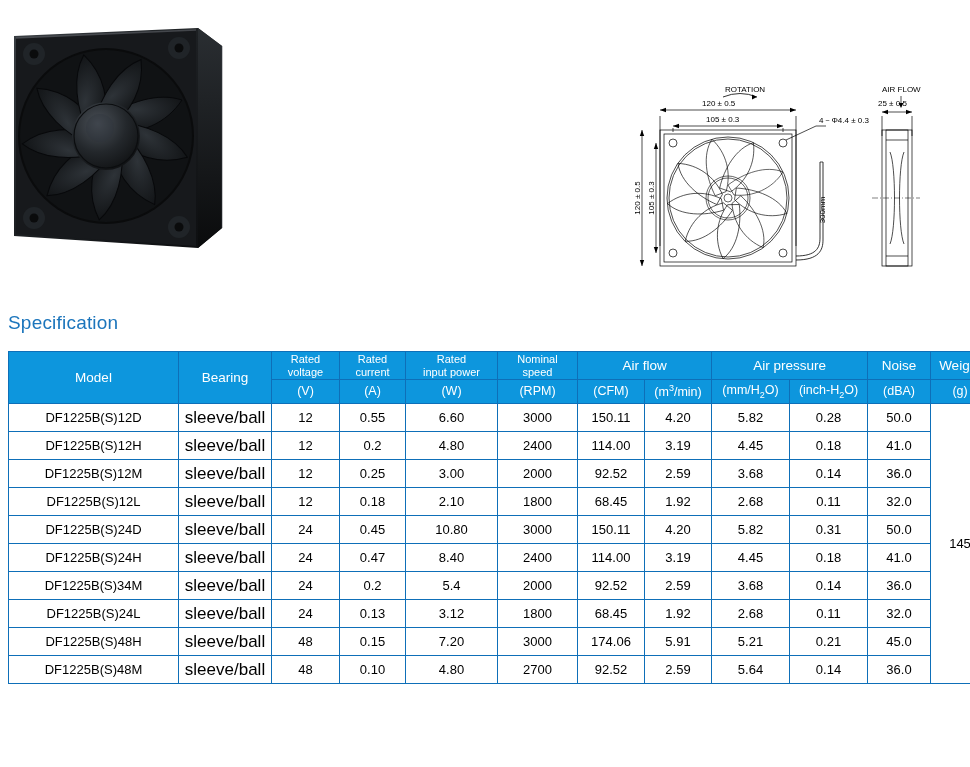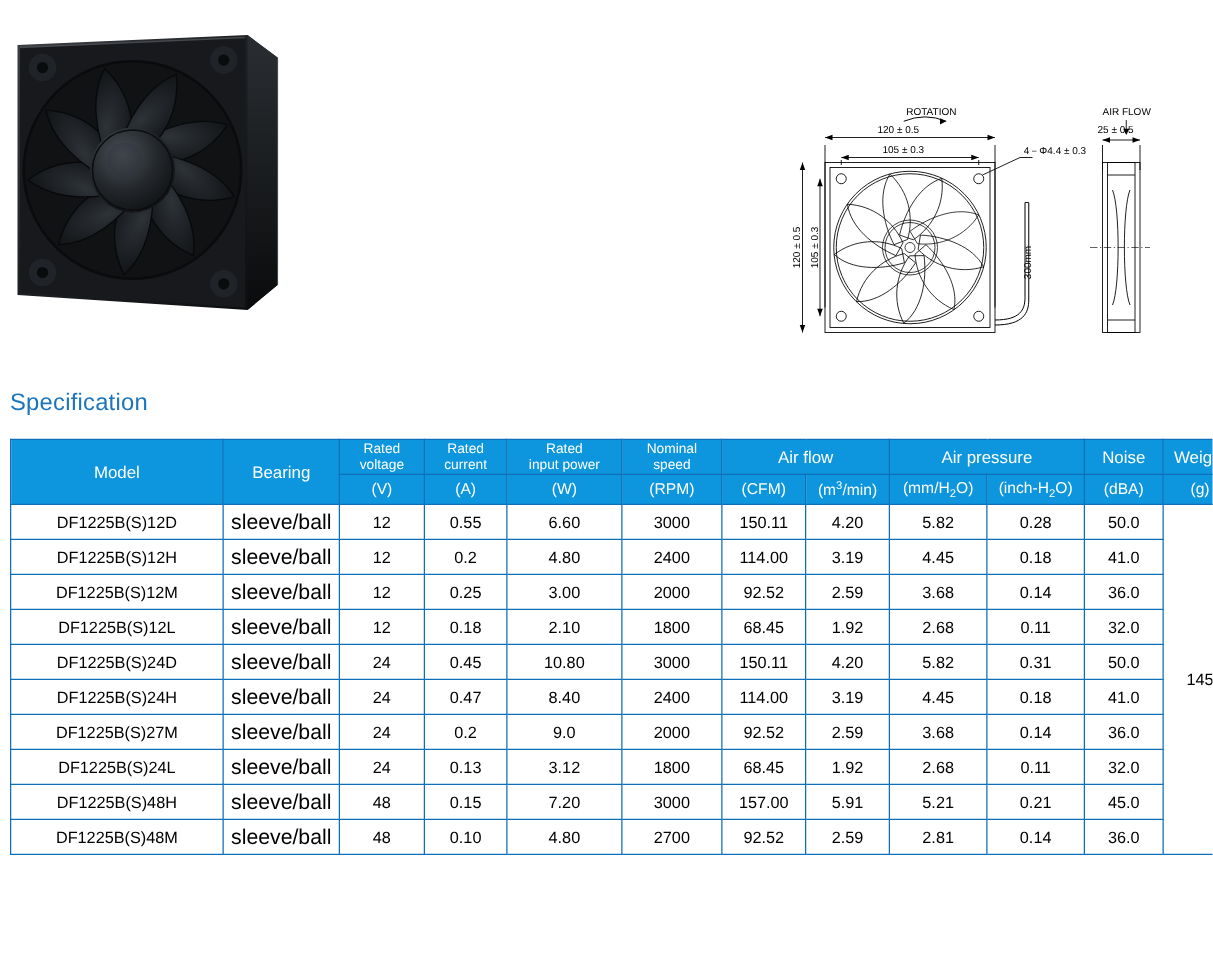--- a/index.html
+++ b/index.html
@@ -390,25 +390,25 @@
           <td>0.47</td>
           <td>8.40</td>
           <td>2400</td>
           <td>114.00</td>
           <td>3.19</td>
           <td>4.45</td>
           <td>0.18</td>
           <td>41.0</td>
         </tr>
         <tr>
-          <td class="model">DF1225B(S)27M</td>
+          <td class="model">DF1225B(S)34M</td>
           <td class="bearing">sleeve/ball</td>
           <td>24</td>
           <td>0.2</td>
-          <td>9.0</td>
+          <td>5.4</td>
           <td>2000</td>
           <td>92.52</td>
           <td>2.59</td>
           <td>3.68</td>
           <td>0.14</td>
           <td>36.0</td>
         </tr>
         <tr>
           <td class="model">DF1225B(S)24L</td>
           <td class="bearing">sleeve/ball</td>
@@ -422,36 +422,36 @@
           <td>0.11</td>
           <td>32.0</td>
         </tr>
         <tr>
           <td class="model">DF1225B(S)48H</td>
           <td class="bearing">sleeve/ball</td>
           <td>48</td>
           <td>0.15</td>
           <td>7.20</td>
           <td>3000</td>
-          <td>157.00</td>
+          <td>174.06</td>
           <td>5.91</td>
           <td>5.21</td>
           <td>0.21</td>
           <td>45.0</td>
         </tr>
         <tr>
           <td class="model">DF1225B(S)48M</td>
           <td class="bearing">sleeve/ball</td>
           <td>48</td>
           <td>0.10</td>
           <td>4.80</td>
           <td>2700</td>
           <td>92.52</td>
           <td>2.59</td>
-          <td>2.81</td>
+          <td>5.64</td>
           <td>0.14</td>
           <td>36.0</td>
         </tr>
       </tbody>
     </table>
   </div>
 
 </div>
 
 </body></html>

